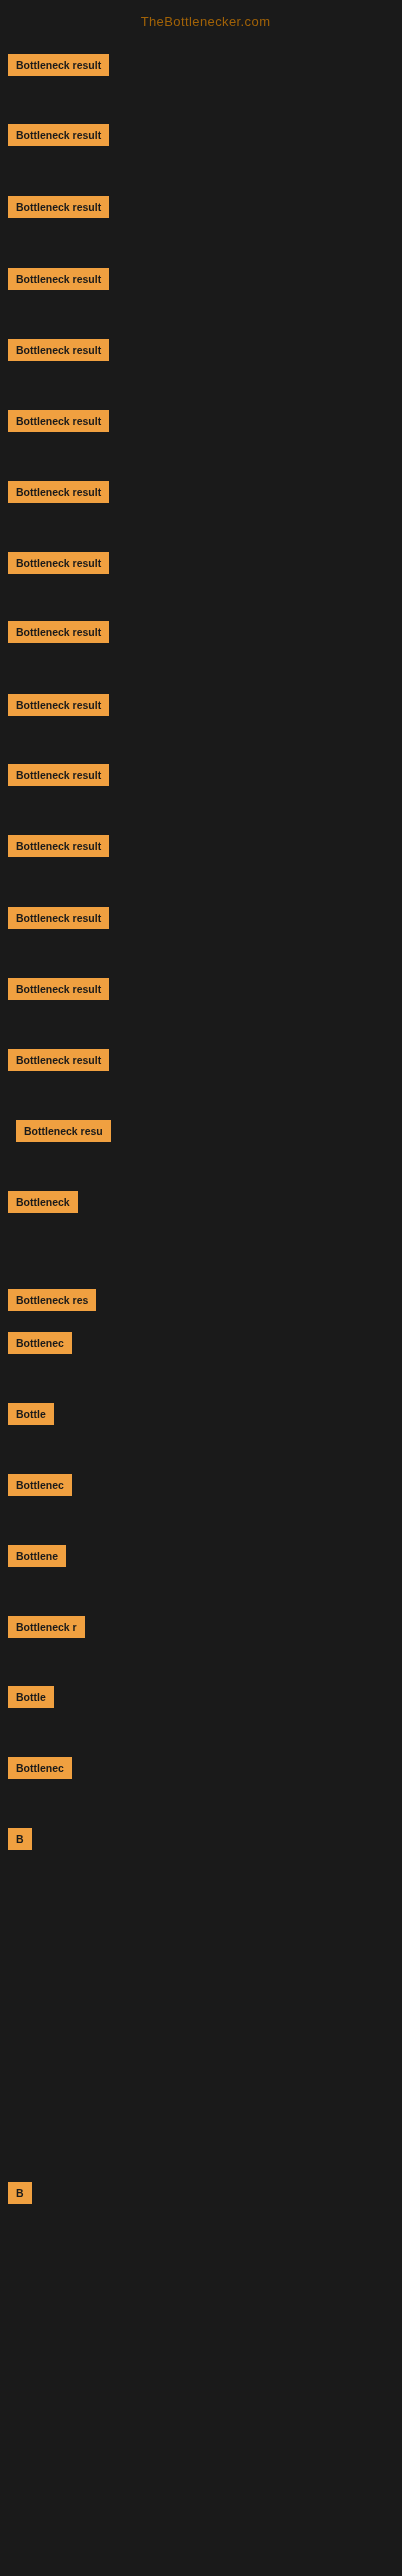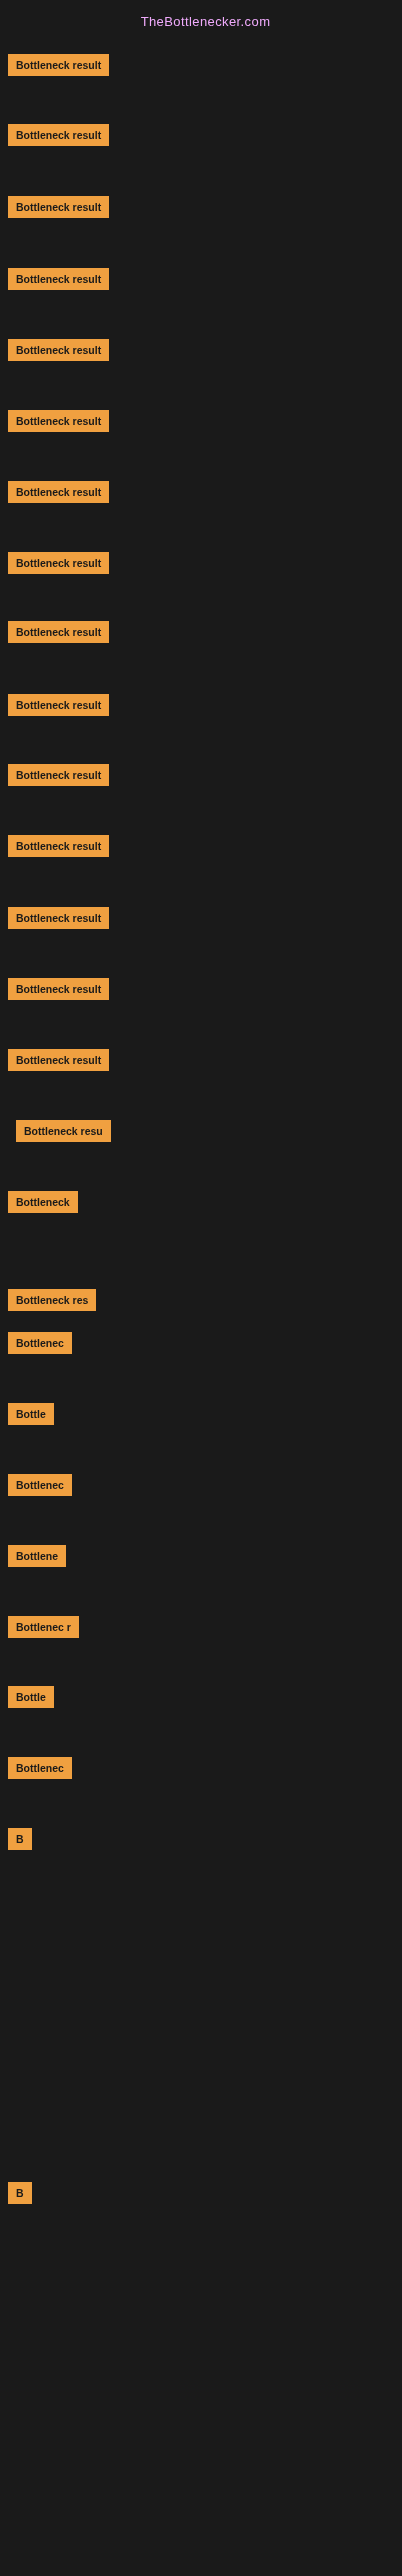--- a/index.html
+++ b/index.html
@@ -11,21 +11,21 @@
     body {
       width: 403px;
       min-height: 2576px;
       background-color: #1a1a1a;
       font-family: Arial, sans-serif;
       position: relative;
     }
 
     .site-title {
       text-align: center;
-      color: #f0abfc;
+      color: #a16207;
       font-size: 13px;
       padding: 6.4px 0;
       letter-spacing: 0.4px;
     }
 
     .bottleneck-item {
       position: absolute;
       left: 0;
     }
 
@@ -61,19 +61,19 @@
     <div class="bottleneck-item" style="top: 899px; left: 0px;"><div class="bottleneck-badge" style="max-width: 116px;">Bottleneck result</div></div>
     <div class="bottleneck-item" style="top: 970px; left: 0px;"><div class="bottleneck-badge" style="max-width: 114px;">Bottleneck result</div></div>
     <div class="bottleneck-item" style="top: 1041px; left: 0px;"><div class="bottleneck-badge" style="max-width: 113px;">Bottleneck result</div></div>
     <div class="bottleneck-item" style="top: 1112px; left: 8px;"><div class="bottleneck-badge" style="max-width: 103px;">Bottleneck resu</div></div>
     <div class="bottleneck-item" style="top: 1183px; left: 0px;"><div class="bottleneck-badge" style="max-width: 82px;">Bottleneck</div></div>
     <div class="bottleneck-item" style="top: 1253px; left: 0px;"><div class="bottleneck-badge" style="max-width: 97px; margin-top: 28px;">Bottleneck res</div></div>
     <div class="bottleneck-item" style="top: 1324px; left: 0px;"><div class="bottleneck-badge" style="max-width: 77px;">Bottlenec</div></div>
     <div class="bottleneck-item" style="top: 1395px; left: 0px;"><div class="bottleneck-badge" style="max-width: 61px;">Bottle</div></div>
     <div class="bottleneck-item" style="top: 1466px; left: 0px;"><div class="bottleneck-badge" style="max-width: 74px;">Bottlenec</div></div>
     <div class="bottleneck-item" style="top: 1537px; left: 0px;"><div class="bottleneck-badge" style="max-width: 69px;">Bottlene</div></div>
-    <div class="bottleneck-item" style="top: 1608px; left: 0px;"><div class="bottleneck-badge" style="max-width: 87px;">Bottlenec r</div></div>
+    <div class="bottleneck-item" style="top: 1608px; left: 0px;"><div class="bottleneck-badge" style="max-width: 87px;">Bottleneck r</div></div>
     <div class="bottleneck-item" style="top: 1678px; left: 0px;"><div class="bottleneck-badge" style="max-width: 58px;">Bottle</div></div>
     <div class="bottleneck-item" style="top: 1749px; left: 0px;"><div class="bottleneck-badge" style="max-width: 71px;">Bottlenec</div></div>
     <div class="bottleneck-item" style="top: 1820px; left: 0px;"><div class="bottleneck-badge" style="max-width: 32px;">B</div></div>
     <div class="bottleneck-item" style="top: 2174px; left: 0px;"><div class="bottleneck-badge" style="max-width: 32px;">B</div></div>
   </div>
 
 
 </body></html>

